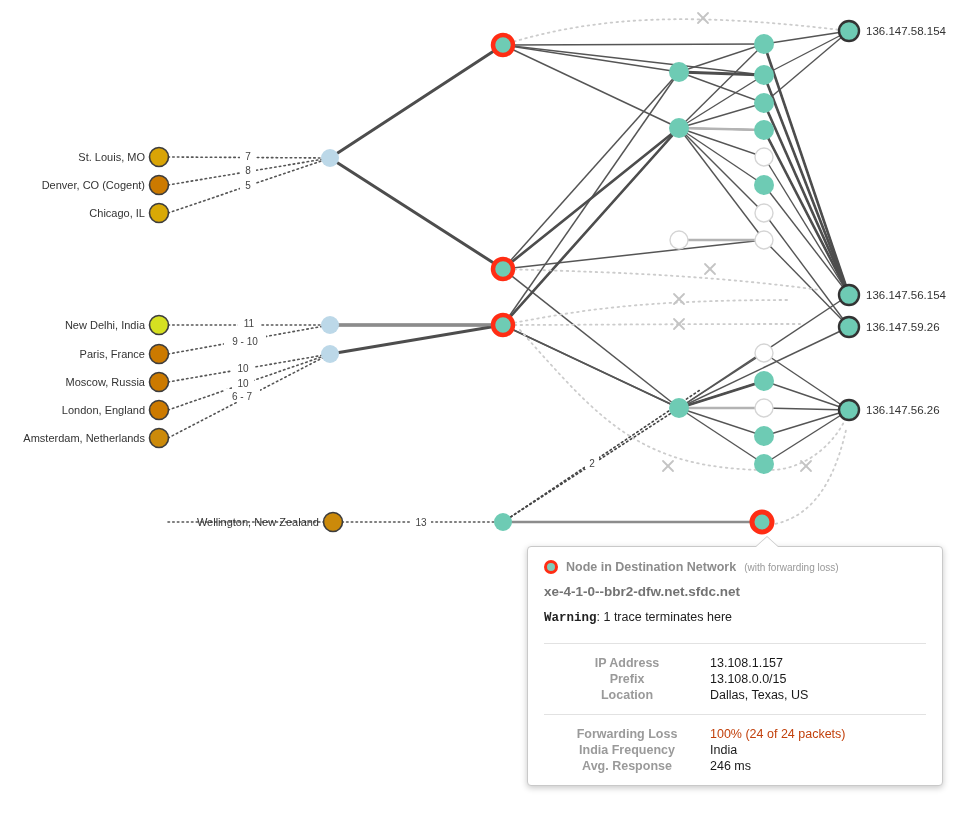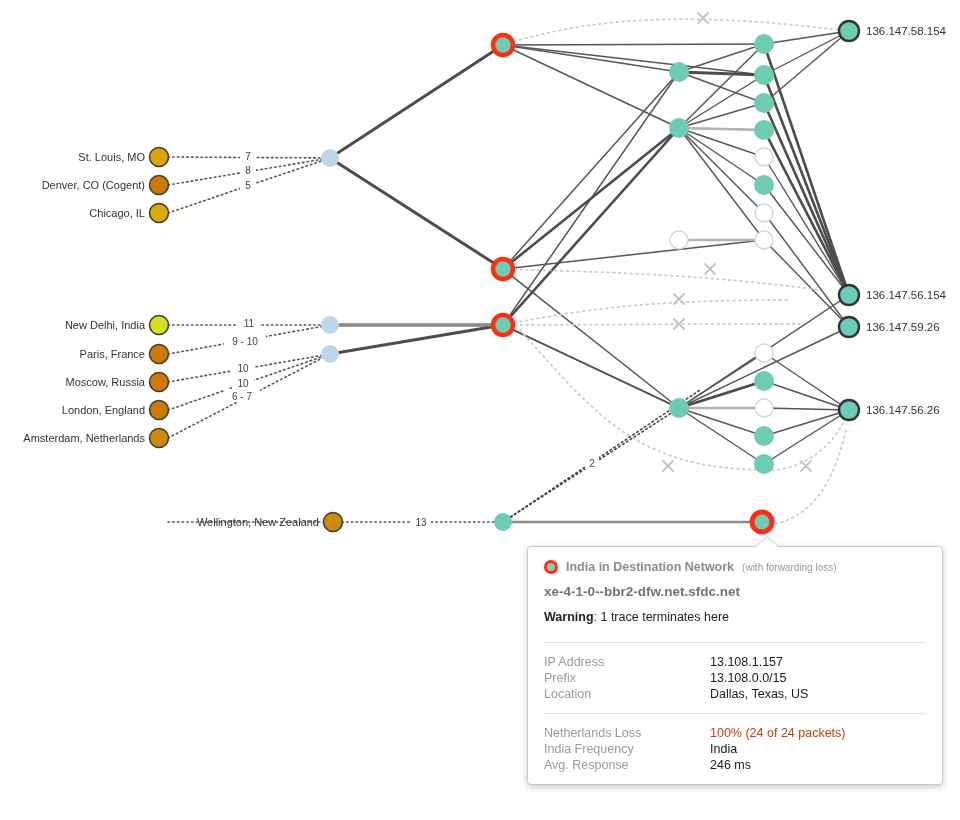--- a/index.html
+++ b/index.html
@@ -31,25 +31,25 @@
   .tip-legend{display:flex;align-items:center;gap:8px;margin-bottom:10px;}
   .legend-dot{
     width:14px;height:14px;border-radius:50%;
     background:#7fcdbb;border:3.5px solid #ff2d14;box-sizing:border-box;
     flex:0 0 auto;
   }
   .legend-strong{font-size:12.5px;font-weight:bold;color:#8c8c8c;}
   .legend-sub{font-size:10px;color:#999999;}
   .tip-host{font-size:13.5px;font-weight:bold;color:#737373;margin-bottom:11px;}
   .tip-warn{font-size:12.5px;color:#222222;padding-bottom:12px;}
-  .tip-warn b{font-weight:bold;}
+  .tip-warn b{font-weight:bold;font-family:Liberation Mono, monospace;}
   .tip-hr{height:1px;background:#e2e2e2;margin:0 16px;}
   table.tip-tbl{border-collapse:collapse;width:100%;}
   table.tip-tbl td{font-size:12.5px;padding:1px 0;vertical-align:top;}
-  td.k{color:#9a9a9a;font-weight:normal;width:166px;}
+  td.k{color:#9a9a9a;font-weight:bold;width:166px;text-align:center;}
   td.v{color:#1a1a1a;}
   td.v.loss{color:#c2410c;font-weight:normal;}
   .tbl-pad{padding:11px 16px 11px 16px;}
 </style>
 </head>
 <body>
 
 <svg id="graph" viewBox="0 0 960 820" xmlns="http://www.w3.org/2000/svg">
 
   <g fill="none">
@@ -333,21 +333,21 @@
     <circle cx="849" cy="410" r="10" fill="#6ecbb4" stroke="#333333" stroke-width="2.4"></circle>
     <text class="dst-label" x="866" y="414">136.147.56.26</text>
   </g>
 </svg>
 
 <div id="tip-arrow"></div>
 <div id="tooltip">
   <div class="tip-pad">
     <div class="tip-legend">
       <span class="legend-dot"></span>
-      <span class="legend-strong">India in Destination Network</span>
+      <span class="legend-strong">Node in Destination Network</span>
       <span class="legend-sub">(with forwarding loss)</span>
     </div>
     <div class="tip-host">xe-4-1-0--bbr2-dfw.net.sfdc.net</div>
     <div class="tip-warn">
       <b>Warning</b><span>: 1 trace terminates here</span>
     </div>
   </div>
 
   <div class="tip-hr"></div>
 
@@ -369,21 +369,21 @@
     </tbody>
       </table>
   </div>
 
   <div class="tip-hr"></div>
 
   <div class="tbl-pad">
     <table class="tip-tbl">
       <tbody>
           <tr>
-        <td class="k">Netherlands Loss</td>
+        <td class="k">Forwarding Loss</td>
         <td class="v loss">100% (24 of 24 packets)</td>
       </tr>
       <tr>
         <td class="k">India Frequency</td>
         <td class="v">India</td>
       </tr>
       <tr>
         <td class="k">Avg. Response</td>
         <td class="v">246 ms</td>
       </tr>

